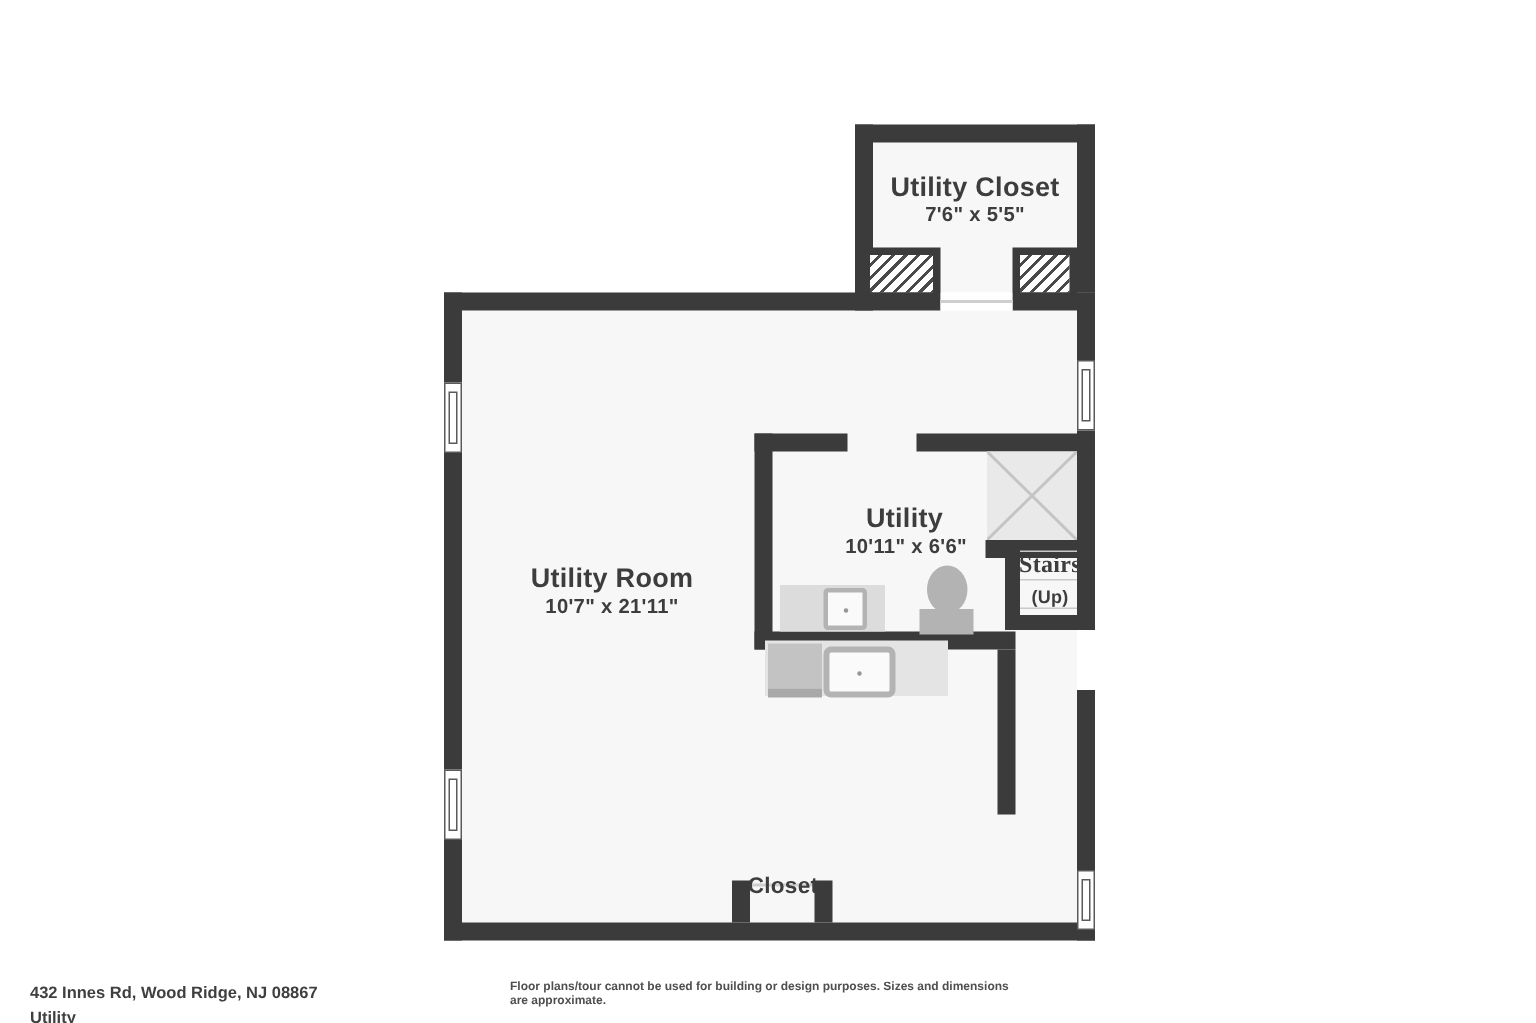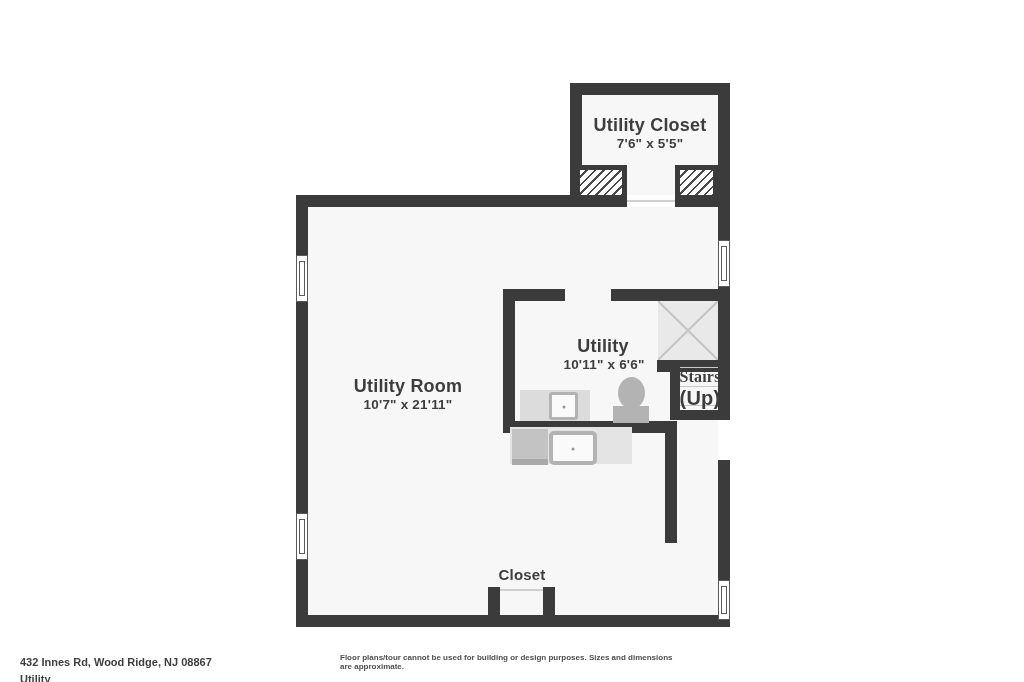--- a/index.html
+++ b/index.html
@@ -135,23 +135,23 @@
   <div class="label room-name" style="left:650px;top:110px;">Utility Closet</div>
   <div class="label room-dims" style="left:650px;top:128px;">7'6" x 5'5"</div>
 
   <div class="label room-name" style="left:408px;top:371px;">Utility Room</div>
   <div class="label room-dims" style="left:408px;top:389px;">10'7" x 21'11"</div>
 
   <div class="label room-name" style="left:603px;top:331px;">Utility</div>
   <div class="label room-dims" style="left:604px;top:349px;">10'11" x 6'6"</div>
 
   <div class="label" style="left:700px;top:362px;font-size:16px;font-family:Liberation Serif, serif;">Stairs</div>
-  <div class="label" style="left:700px;top:383px;font-size:20px;">(Up)</div>
+  <div class="label" style="left:700px;top:383px;font-size:12px;">(Up)</div>
 
-  <div class="label" style="left:522px;top:559px;font-size:15px;">Closet</div>
+  <div class="label" style="left:522px;top:576px;font-size:15px;">Closet</div>
 
   <div class="footer-text" id="address">432 Innes Rd, Wood Ridge, NJ 08867</div>
   <div class="footer-text" id="level">Utility</div>
   <div class="footer-text" id="disclaimer">Floor plans/tour cannot be used for building or design purposes. Sizes and dimensions are approximate.</div>
 
   <div id="logo">
     <div class="graybox">
       <div class="graytext">NJMLS</div>
     </div>
     <div class="bluebox">NJMLS</div>

